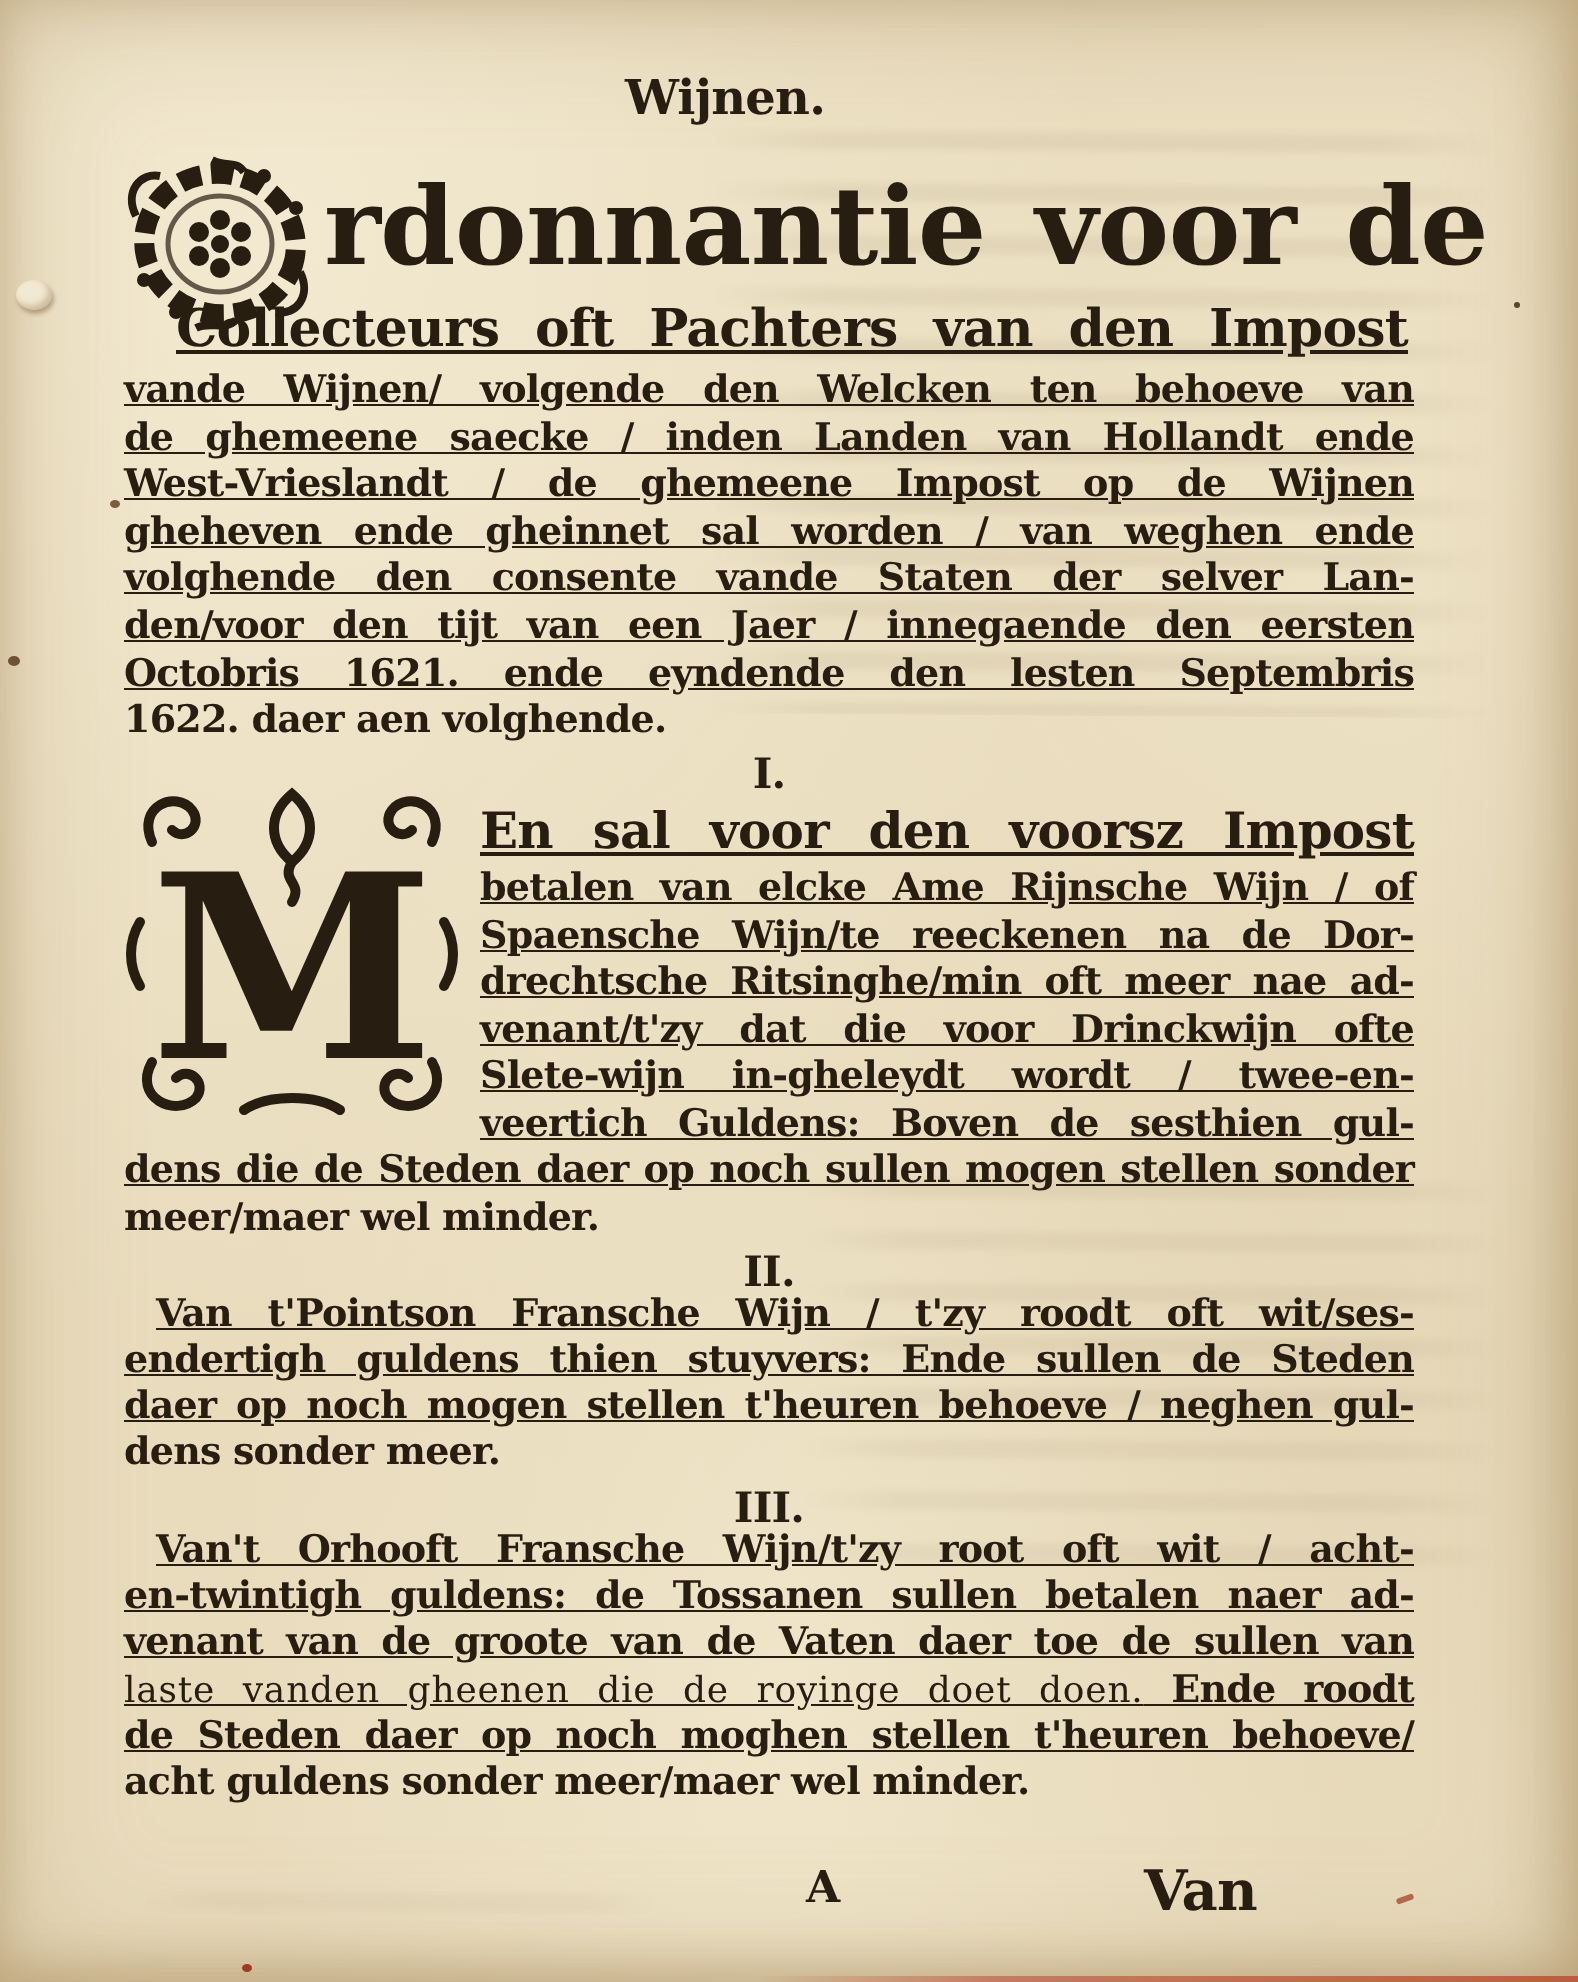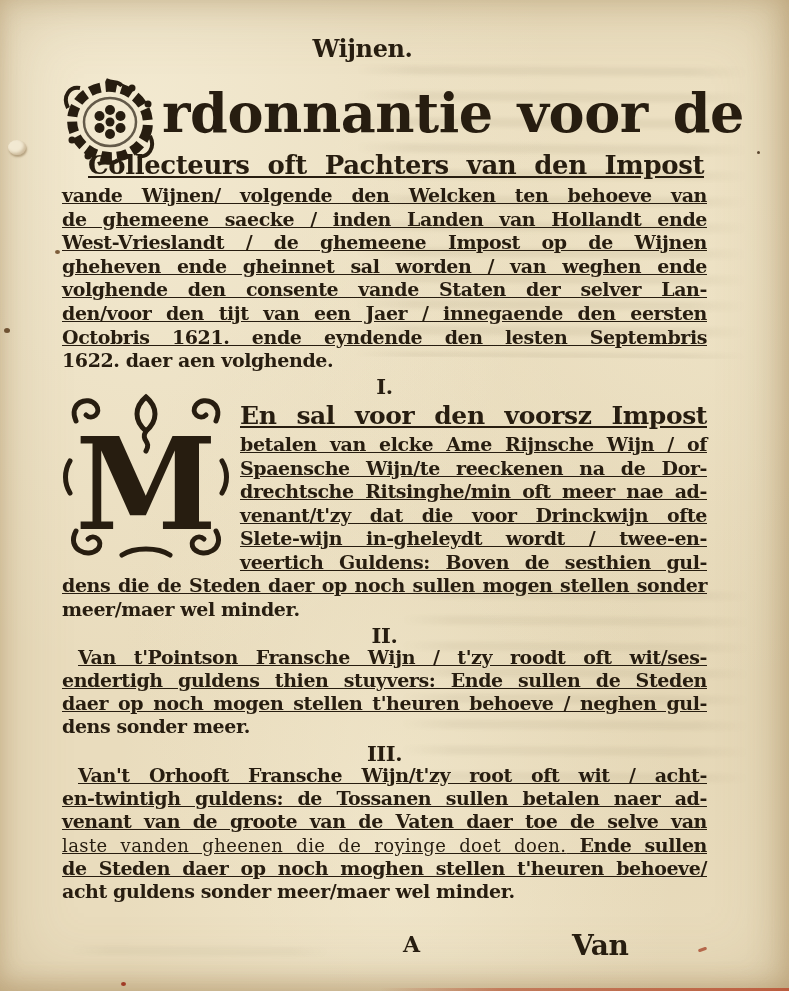--- a/index.html
+++ b/index.html
@@ -150,23 +150,23 @@
     <div class="jline indent">Van t'Pointson Fransche Wijn / t'zy roodt oft wit/ses-</div>
     <div class="jline">endertigh guldens thien stuyvers: Ende sullen de Steden</div>
     <div class="jline">daer op noch mogen stellen t'heuren behoeve / neghen gul-</div>
     <div>dens sonder meer.</div>
   </div>
 
   <div class="sec-head gothic h3">III.</div>
   <div class="sec-body gothic s3">
     <div class="jline indent">Van't Orhooft Fransche Wijn/t'zy root oft wit / acht-</div>
     <div class="jline">en-twintigh guldens: de Tossanen sullen betalen naer ad-</div>
-    <div class="jline">venant van de groote van de Vaten daer toe de selve van</div>
+    <div class="jline">venant van de groote van de Vaten daer toe de sullen van</div>
     <div class="jline">
-      <span class="roman">laste vanden gheenen die de royinge doet doen.</span><span> Ende sullen</span>
+      <span class="roman">laste vanden gheenen die de royinge doet doen.</span><span> Ende roodt</span>
     </div>
     <div class="jline">de Steden daer op noch moghen stellen t'heuren behoeve/</div>
     <div>acht guldens sonder meer/maer wel minder.</div>
   </div>
 
   <div class="footer-a gothic">A</div>
   <div class="footer-van gothic">Van</div>
 
 </div>
 

